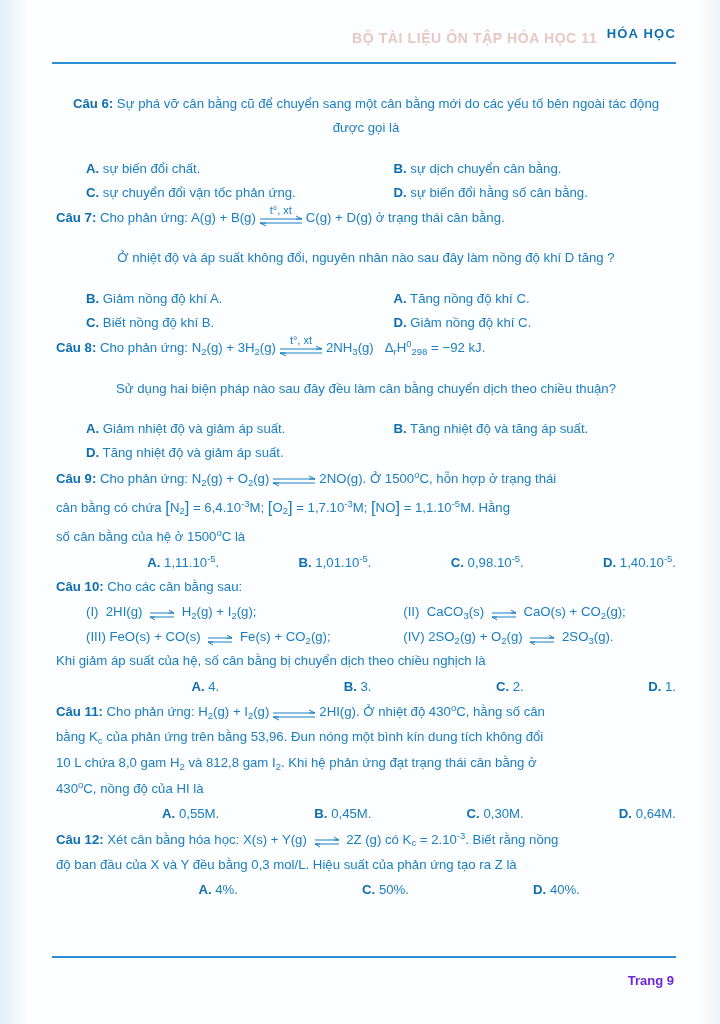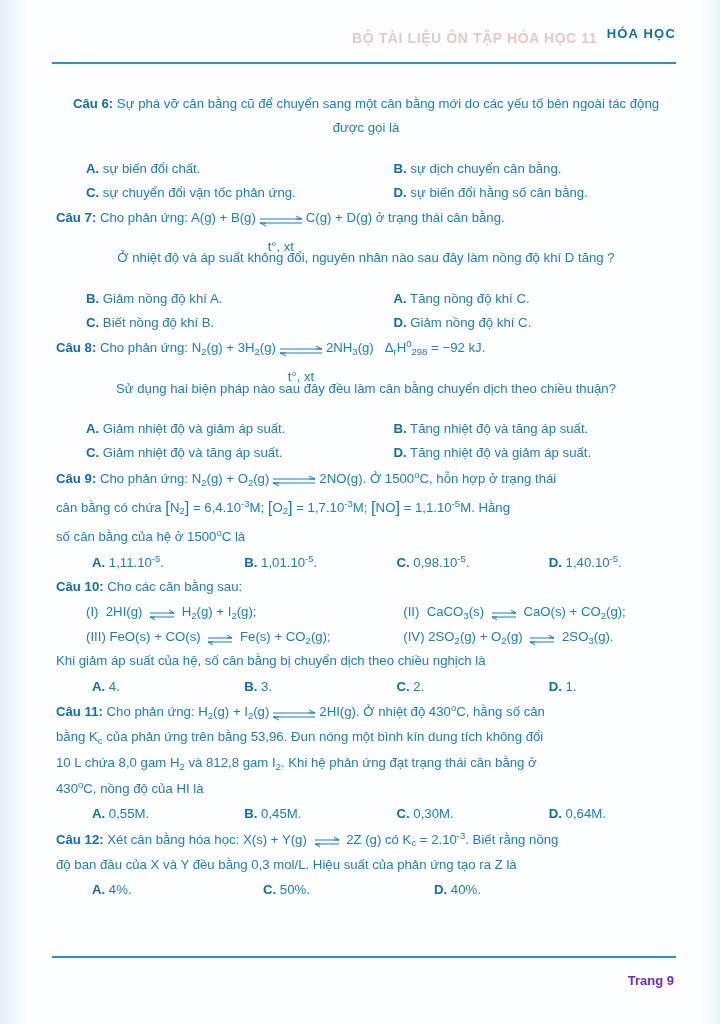--- a/index.html
+++ b/index.html
@@ -122,21 +122,21 @@
     margin: 0;
     gap: 25px;
   }
   .opt {
     white-space: nowrap;
   }
   .opt b {
     color: #0e6fb0;
   }
   .ind1 { padding-left: 30px; }
-  .ind2 { padding-left: 36px; }
+  .ind2 { padding-left: 36px; text-align: right; }
 
   
   .c2 > .opt { width: 50%; }
   .c4 > .opt { width: 25%; }
 
   .eq {
     white-space: nowrap;
   }
   sub { font-size: .72em; vertical-align: -0.28em; }
   sup { font-size: .72em; vertical-align: 0.5em; }
@@ -148,24 +148,23 @@
     width: 46px;
     height: 1em;
     vertical-align: middle;
     margin: 0 2px;
   }
   .arrow .lbl {
     position: absolute;
     top: -12px;
     left: 50%;
     transform: translateX(-50%);
-    font-size: 13px;
+    font-size: 11px;
     color: #1a7fc1;
     white-space: nowrap;
-    margin-top: 35px;
   }
   .arrow svg { position: absolute; left: 0; top: 3px; }
   .arrow-s {
     display: inline-block;
     width: 28px;
     height: 1em;
     position: relative;
     vertical-align: middle;
     margin: 0 2px;
   }
@@ -234,21 +233,20 @@
                 <line x1="2" y1="8" x2="44" y2="8" stroke="#1a7fc1" stroke-width="1"></line>
                 <polyline points="8,11 2,8 8,8" fill="none" stroke="#1a7fc1" stroke-width="1"></polyline>
               </svg></span>2NH<sub>3</sub>(g)&nbsp;&nbsp; Δ<sub>r</sub>H<sup>0</sup><sub>298</sub> = −92 kJ.</span>
       </div>
       <div class="q-wrap">Sử dụng hai biện pháp nào sau đây đều làm cân bằng chuyển dịch theo chiều thuận?</div>
       <div class="opt-row c2 ind1">
         <div class="opt"><b>A.</b><span> Giảm nhiệt độ và giảm áp suất.</span></div>
         <div class="opt"><b>B.</b><span> Tăng nhiệt độ và tăng áp suất.</span></div>
       </div>
       <div class="opt-row c2 ind1">
-        <div class="opt"><b>C.</b><span> Giảm nhiệt độ và tăng áp suất.</span></div>
         <div class="opt"><b>D.</b><span> Tăng nhiệt độ và giảm áp suất.</span></div>
       </div>
     </div>
 
     <div>
       <div class="q-line">
         <span class="q-label">Câu 9:</span><span> Cho phản ứng: </span><span class="eq">N<sub>2</sub>(g) + O<sub>2</sub>(g)<span class="arrow"><svg width="46" height="12" viewBox="0 0 46 12">
                 <line x1="2" y1="4" x2="44" y2="4" stroke="#1a7fc1" stroke-width="1"></line>
                 <polyline points="38,1 44,4 38,4" fill="none" stroke="#1a7fc1" stroke-width="1"></polyline>
                 <line x1="2" y1="8" x2="44" y2="8" stroke="#1a7fc1" stroke-width="1"></line>

